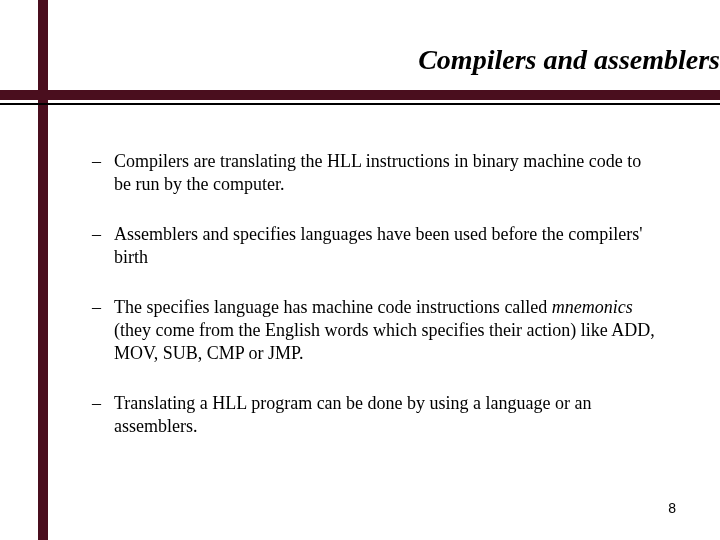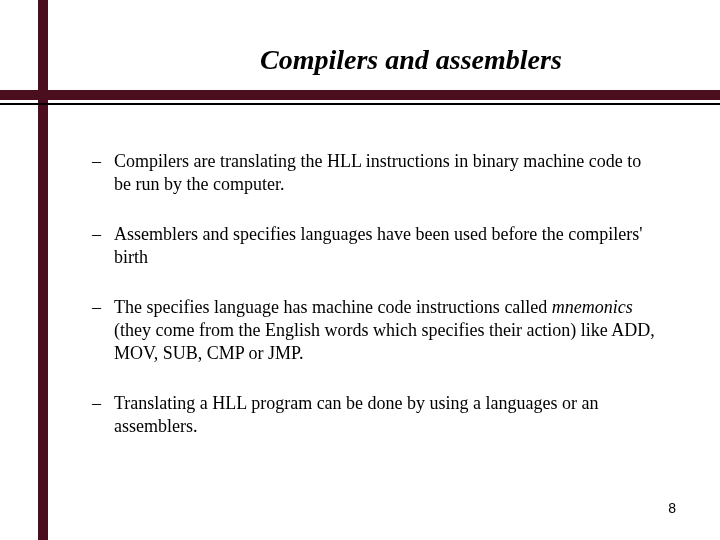--- a/index.html
+++ b/index.html
@@ -9,21 +9,21 @@
     background: #ffffff;
     font-family: "Times New Roman", Times, serif;
     position: relative;
     overflow: hidden;
   }
   .title-area {
     position: absolute;
     top: 44px;
     left: 0;
     right: 0;
-    text-align: left;
+    text-align: right;
     padding-left: 260px;
   }
   .title {
     font-size: 28px;
     font-weight: bold;
     font-style: italic;
     color: #000;
   }
   .rule-group {
     position: absolute;
@@ -105,18 +105,18 @@
     <div class="bullet-text"><b>Assemblers and specifies languages</b> have been used before the compilers' birth</div>
   </div>
 
   <div class="bullet-item">
     <div class="bullet-dash">–</div>
     <div class="bullet-text"><b>The specifies language</b> has machine code instructions called <i>mnemonics</i> (they come from the English words which specifies their action) like ADD, MOV, SUB, CMP or JMP.</div>
   </div>
 
   <div class="bullet-item">
     <div class="bullet-dash">–</div>
-    <div class="bullet-text">Translating a HLL program can be done by using a <b>languages</b> or an <b>assemblers</b>.</div>
+    <div class="bullet-text">Translating a HLL program can be done by using a <b>language</b> or an <b>assemblers</b>.</div>
   </div>
 
 </div>
 
 <div class="page-num">8</div>
 
 </body></html>

